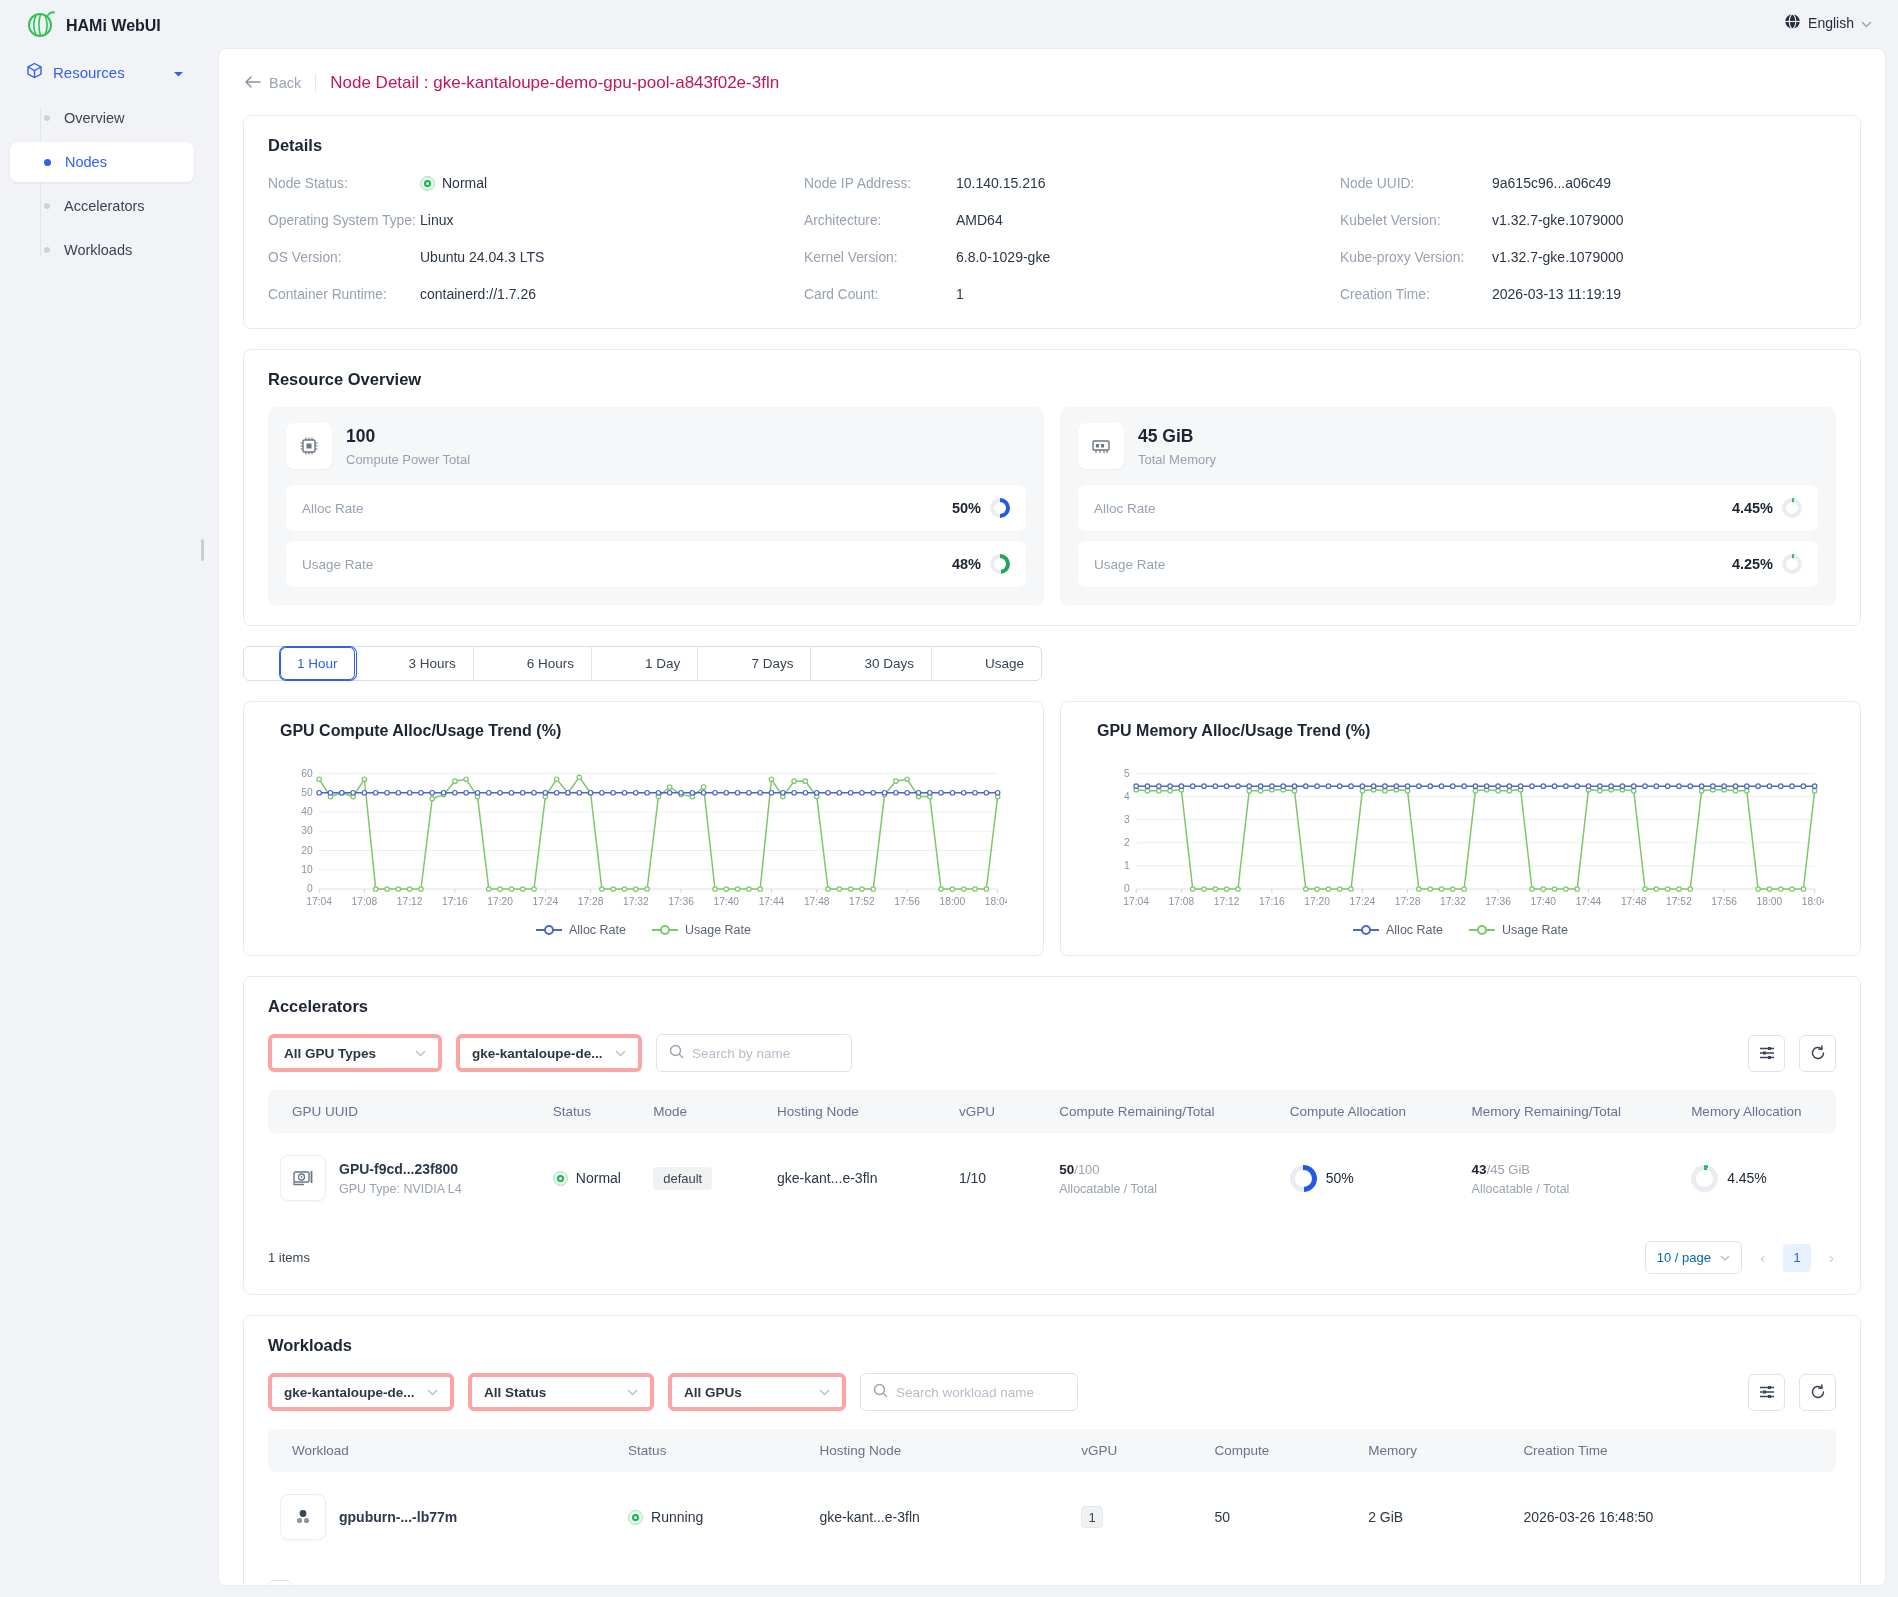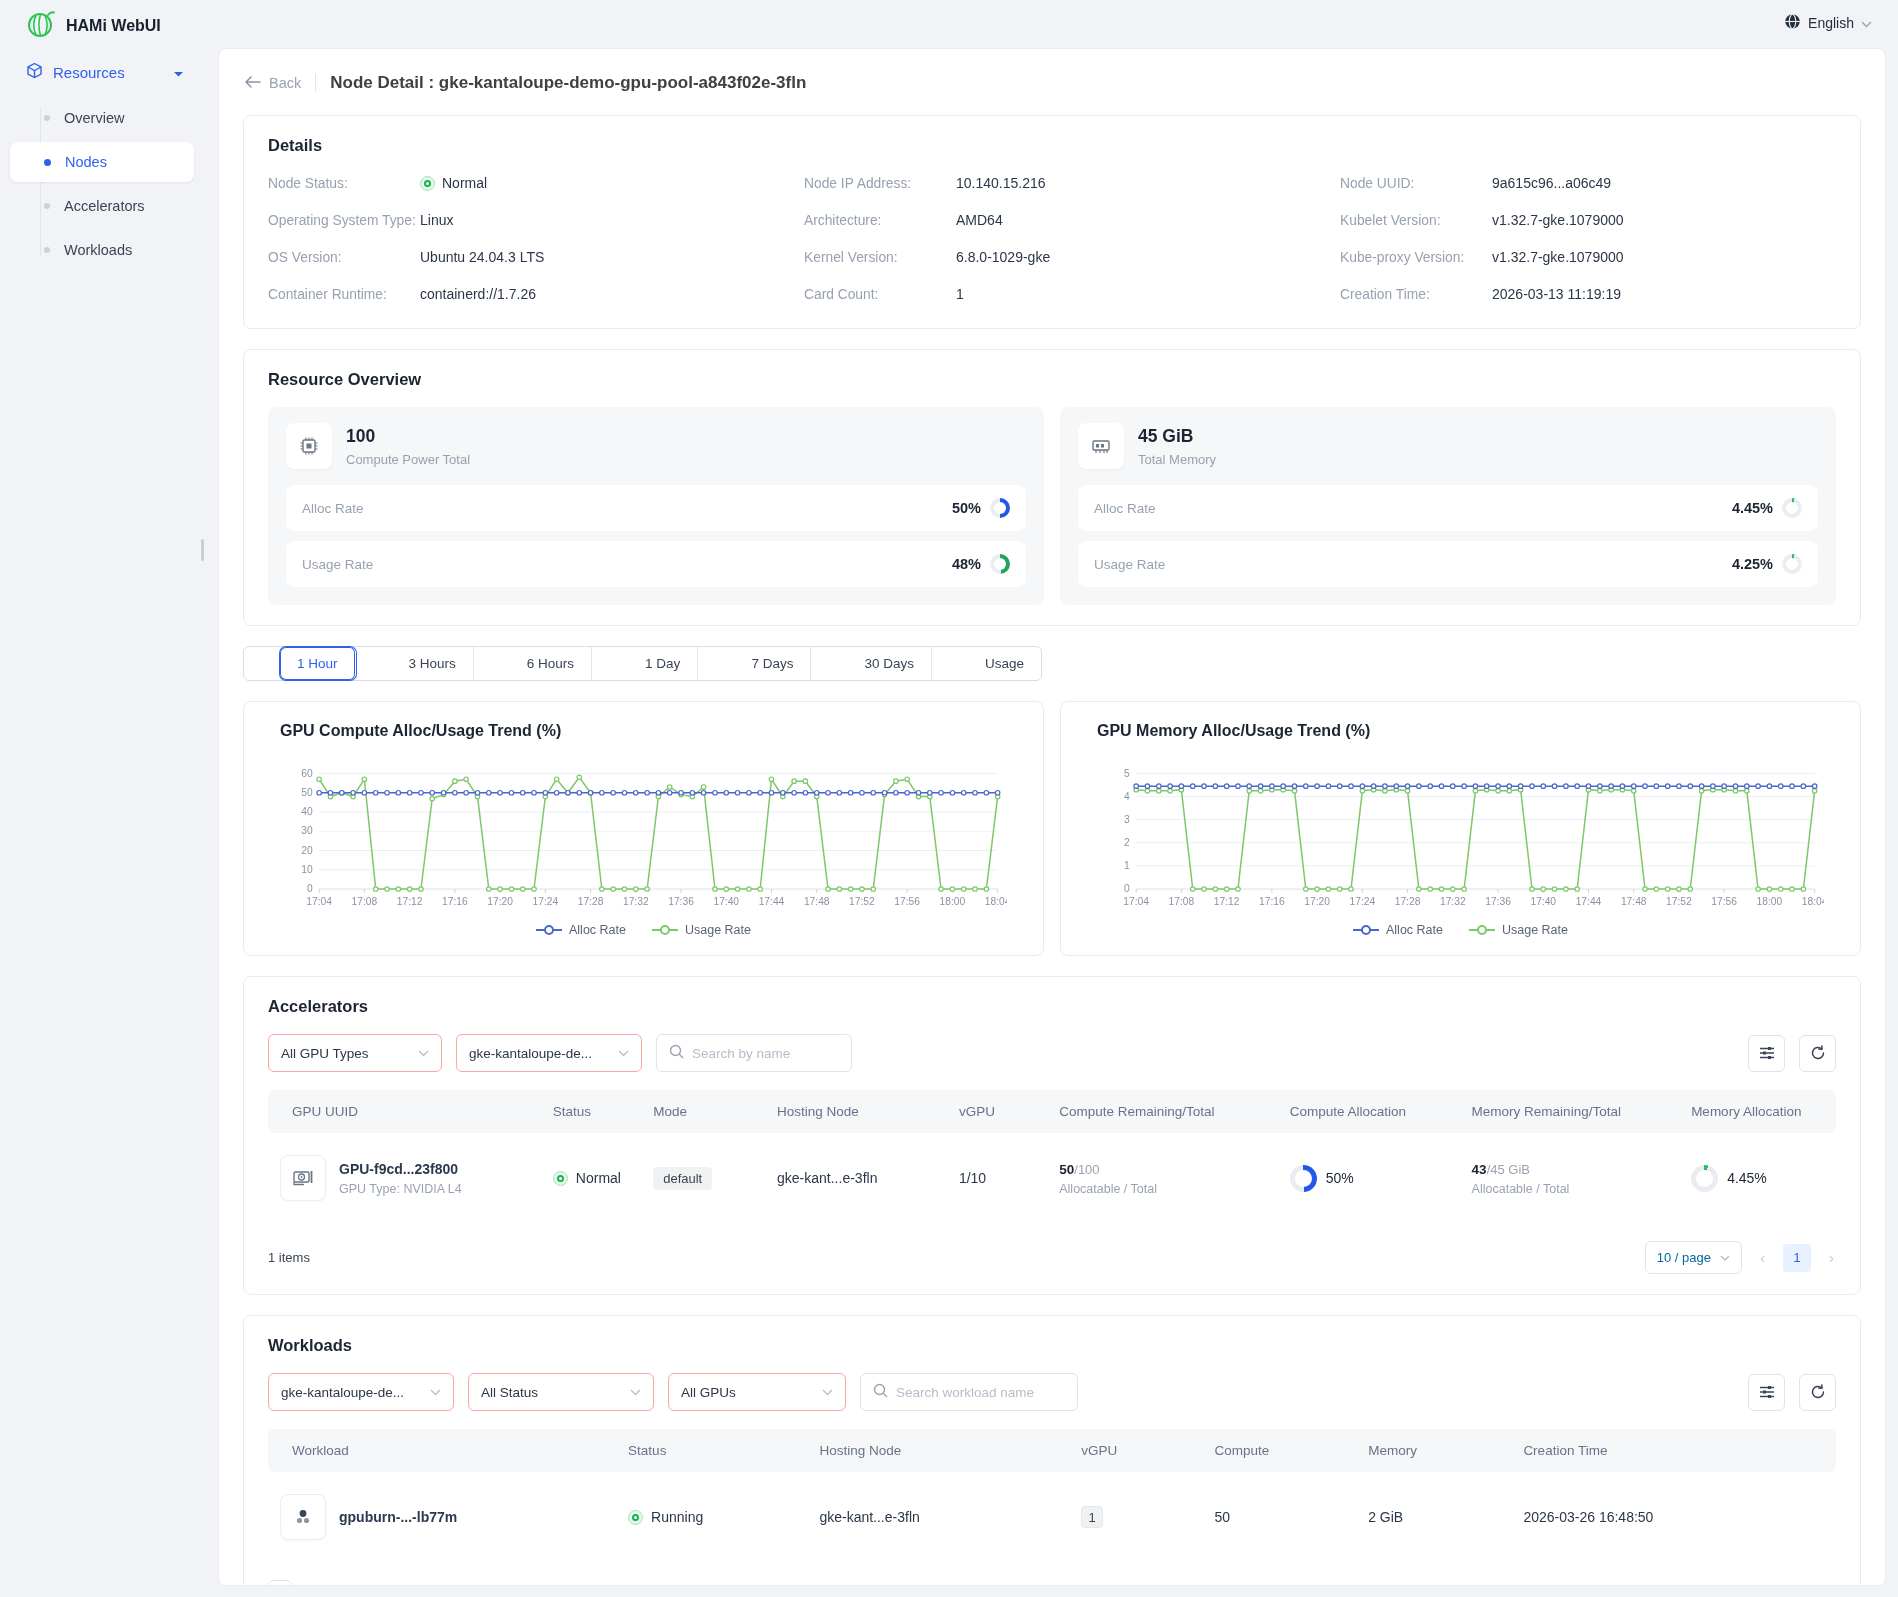--- a/index.html
+++ b/index.html
@@ -24,21 +24,21 @@
   .side-item { position:relative; display:flex; align-items:center; gap:14px; height:40px; padding-left:34px; margin:4px 10px 4px 10px; font-size:14.5px; color:#3a4454; cursor:pointer; border-radius:8px; }
   .side-item .dot { width:6px; height:6px; border-radius:50%; background:#ccd2db; flex:none; }
   .side-item.active { background:#ffffff; color:#2f62eb; box-shadow:0 1px 3px rgba(20,30,55,.08); }
   .side-item.active .dot { background:#2f62eb; width:7px; height:7px; }
   .resize-handle { position:absolute; left:201px; top:539px; width:3px; height:22px; border-radius:2px; background:#c8ced7; cursor:col-resize; }
   
   .main-card { position:absolute; left:218px; top:48px; width:1668px; height:1538px; background:#fff; border:1px solid #ebedf1; border-radius:8px; padding:22px 24px 26px; overflow:hidden; }
   .page-head { display:flex; align-items:center; gap:14px; margin:2px 0 22px 2px; }
   .back-btn { display:flex; align-items:center; gap:8px; color:#9aa3b2; font-size:14.5px; cursor:pointer; }
   .head-divider { width:1px; height:18px; background:#e3e6eb; }
-  .page-title { font-size:17px; font-weight:bold; color:#404040; }
+  .page-title { font-size:17px; font-weight:normal; color:#be185d; }
   .section-card { border:1px solid #e9ebef; border-radius:8px; padding:20px 24px; margin-bottom:20px; background:#fff; }
   .section-title { font-size:16.5px; font-weight:bold; color:#1c2433; margin-bottom:18px; }
   
   .details-grid { display:grid; grid-template-columns:1fr 1fr 1fr; row-gap:17px; column-gap:40px; padding-bottom:4px; }
   .field { display:flex; align-items:center; min-height:20px; }
   .f-label { color:#98a1b0; font-size:13.8px; width:152px; flex:none; }
   .f-value { color:#2b3648; font-size:14px; display:flex; align-items:center; gap:7px; }
   
   .status-badge { width:15px; height:15px; border-radius:50%; background:#e6f7ec; border:1px solid #a4e2ba; display:inline-flex; align-items:center; justify-content:center; flex:none; }
   .status-badge i { display:block; width:7px; height:7px; border-radius:50%; border:2px solid #17b24e; background:#fff; }
@@ -66,21 +66,21 @@
   .charts-row { display:flex; gap:16px; margin-bottom:20px; }
   .chart-card { flex:1; border:1px solid #e9ebef; border-radius:8px; padding:20px 36px 14px; }
   .chart-title { font-size:16px; font-weight:bold; color:#1c2433; margin-bottom:26px; }
   svg.chart { width:100%; display:block; }
   svg.chart text { font-size:11px; fill:#8a93a3; font-family:"Liberation Sans","DejaVu Sans",sans-serif; }
   .chart-legend { display:flex; justify-content:center; gap:26px; margin-top:10px; padding-bottom:4px; }
   .legend-item { display:flex; align-items:center; gap:7px; cursor:pointer; }
   .legend-label { font-size:12.5px; color:#5a6474; }
   
   .filter-row { display:flex; align-items:center; gap:14px; margin-bottom:18px; }
-  .select { display:inline-flex; align-items:center; justify-content:space-between; gap:10px; border:1px solid #fca5a5; border-radius:6px; padding:0 12px; height:38px; font-size:13.5px; color:#2b3648; background:#fff; cursor:pointer; }
+  .select { display:inline-flex; align-items:center; justify-content:space-between; gap:10px; border:4px solid #fca5a5; border-radius:6px; padding:0 12px; height:38px; font-size:13.5px; color:#2b3648; background:#fff; cursor:pointer;font-weight:bold; }
   .search-box { display:inline-flex; align-items:center; gap:8px; border:1px solid #dfe3e9; border-radius:6px; padding:0 12px; height:38px; background:#fff; width:196px; }
   .search-box input { border:none; outline:none; font-size:13.5px; color:#2b3648; width:100%; font-family:inherit; background:transparent; }
   .search-box input::placeholder { color:#b6bdc9; }
   .filter-spacer { flex:1; }
   .icon-btn { width:37px; height:37px; border:1px solid #dfe3e9; border-radius:6px; background:#fff; display:inline-flex; align-items:center; justify-content:center; cursor:pointer; }
   
   table { width:100%; border-collapse:collapse; table-layout:fixed; }
   thead th { background:#f6f7f9; font-weight:normal; color:#68738a; text-align:left; font-size:13.5px; padding:14px 12px; }
   thead th:first-child { padding-left:24px; border-radius:6px 0 0 6px; }
   thead th:last-child { border-radius:0 6px 6px 0; }

